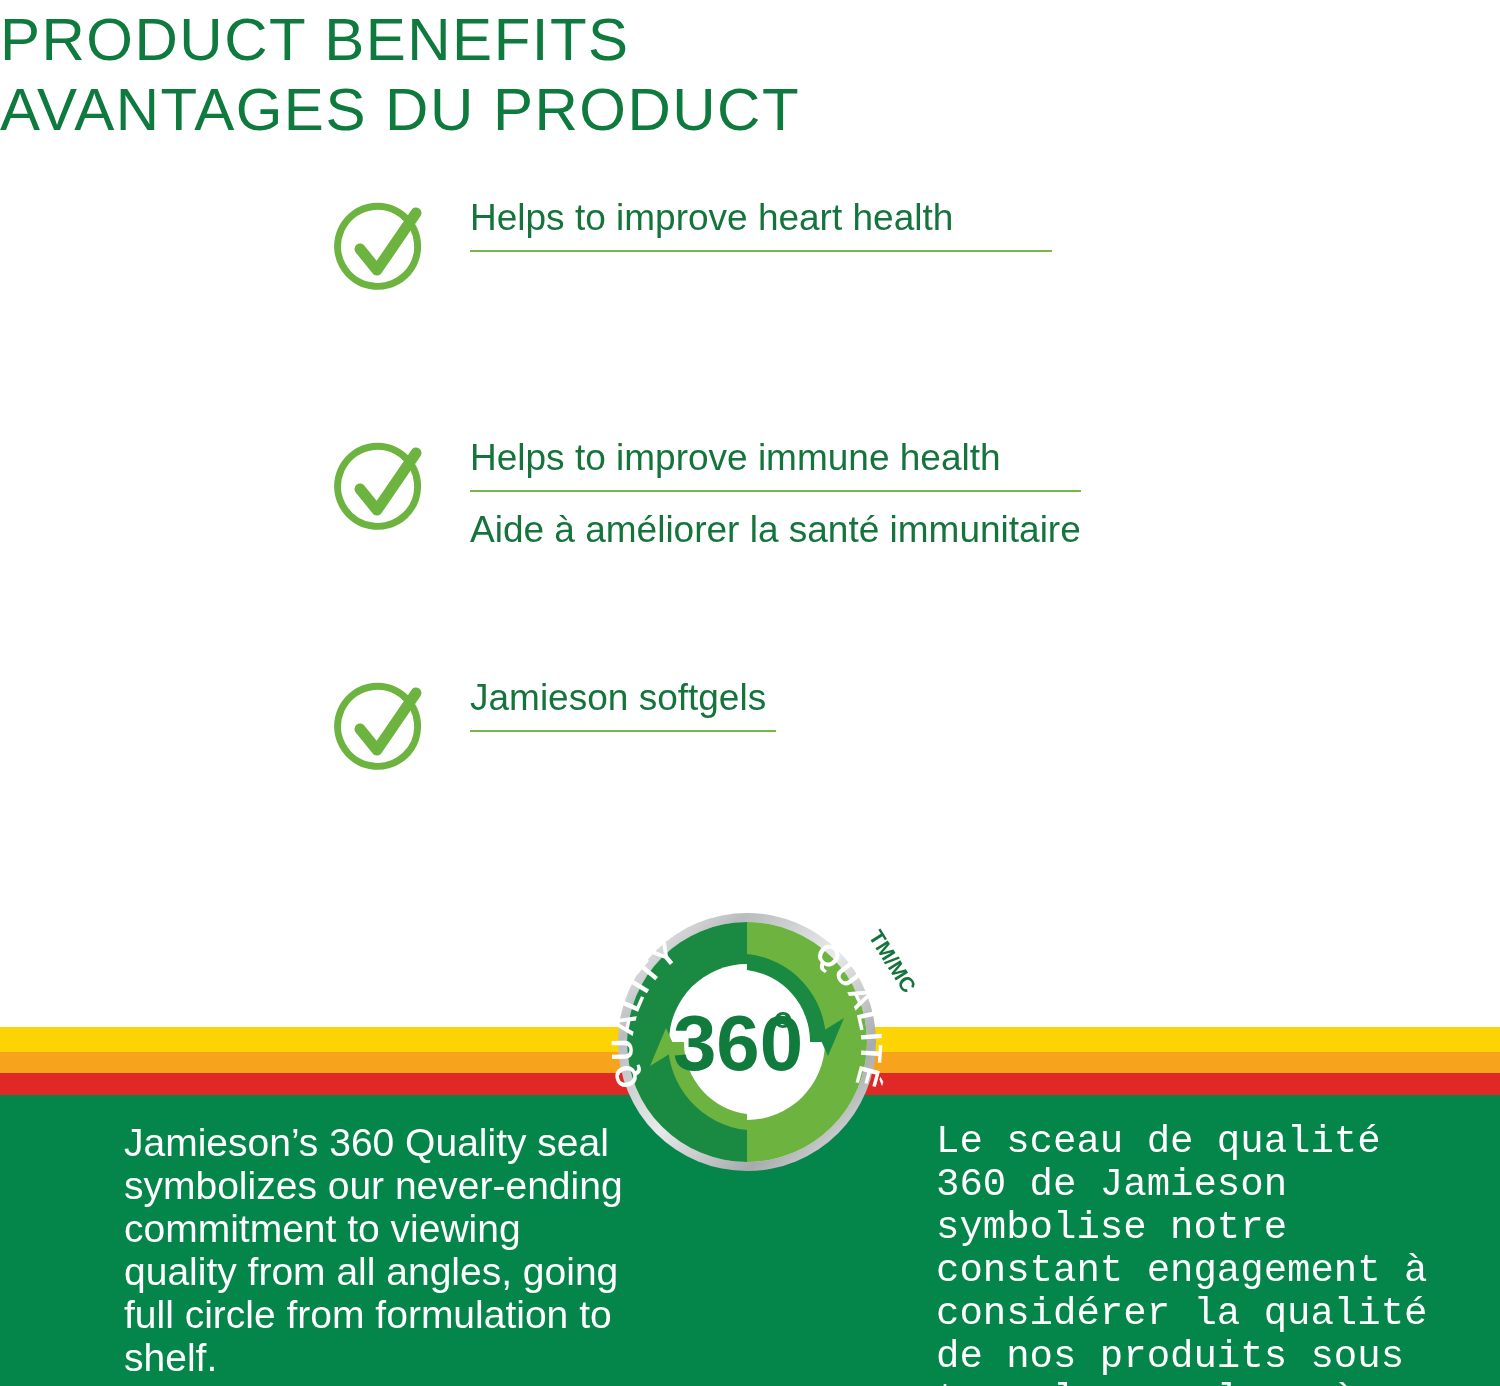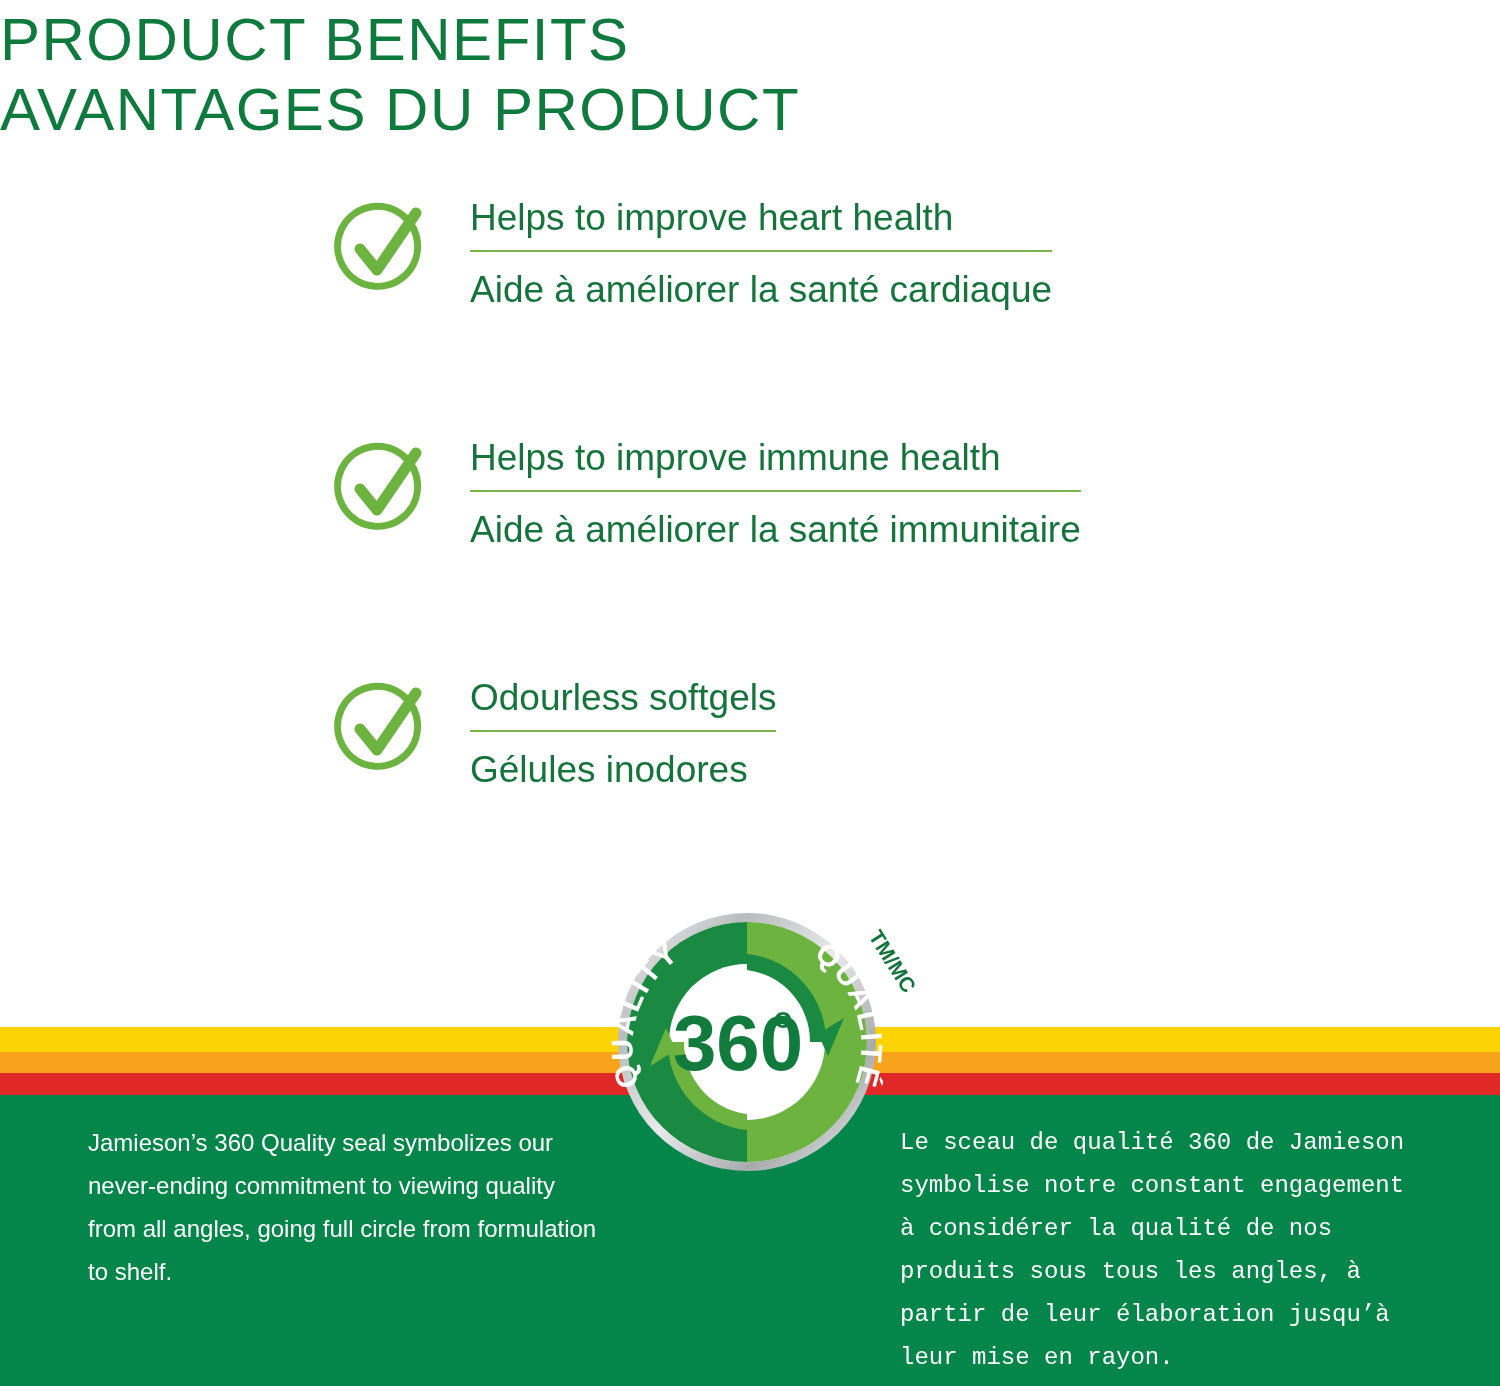--- a/index.html
+++ b/index.html
@@ -97,23 +97,24 @@
     position: absolute;
     left: 0;
     top: 1095px;
     width: 1500px;
     height: 291px;
     background: #04854a;
   }
   .panel-text {
     position: absolute;
     color: #ffffff;
-    font-size: 24px;
+    font-size: 39px;
     line-height: 43px;
     white-space: pre-line;
+    margin-left: 36px;
   }
   .panel-text.left  { left: 88px;  top: 26px;  width: 520px; }
   .panel-text.right { left: 900px; top: 26px;  width: 520px; font-family: Liberation Mono, monospace; }
 
   
   .seal {
     position: absolute;
     left: 596px;
     top: 910px;
     width: 302px;
@@ -136,21 +137,20 @@
     <div class="benefit">
       <div class="check-wrap">
         <svg viewBox="0 0 105 105">
           <path d="M78 22 A40 40 0 1 0 88 52 A40 40 0 0 0 78 22" fill="none" stroke="#6cb33f" stroke-width="7" transform="rotate(-10 52 52)"></path>
           <path d="M30 52 L47 73 L86 16" fill="none" stroke="#6cb33f" stroke-width="11" stroke-linecap="round" stroke-linejoin="round"></path>
         </svg>
       </div>
       <div class="benefit-text">
         <div class="benefit-en">Helps to improve heart health</div>
         <div class="benefit-divider" style="width: 582px;"></div>
-        <div class="benefit-fr">Aide à améliorer la santé cardiaque</div>
       </div>
     </div>
 
     <div class="benefit">
       <div class="check-wrap">
         <svg viewBox="0 0 105 105">
           <path d="M78 22 A40 40 0 1 0 88 52 A40 40 0 0 0 78 22" fill="none" stroke="#6cb33f" stroke-width="7" transform="rotate(-10 52 52)"></path>
           <path d="M30 52 L47 73 L86 16" fill="none" stroke="#6cb33f" stroke-width="11" stroke-linecap="round" stroke-linejoin="round"></path>
         </svg>
       </div>
@@ -162,23 +162,22 @@
     </div>
 
     <div class="benefit">
       <div class="check-wrap">
         <svg viewBox="0 0 105 105">
           <path d="M78 22 A40 40 0 1 0 88 52 A40 40 0 0 0 78 22" fill="none" stroke="#6cb33f" stroke-width="7" transform="rotate(-10 52 52)"></path>
           <path d="M30 52 L47 73 L86 16" fill="none" stroke="#6cb33f" stroke-width="11" stroke-linecap="round" stroke-linejoin="round"></path>
         </svg>
       </div>
       <div class="benefit-text">
-        <div class="benefit-en">Odourless softgels</div>
+        <div class="benefit-en">Jamieson softgels</div>
         <div class="benefit-divider" style="width: 306px;"></div>
-        <div class="benefit-fr">Gélules inodores</div>
       </div>
     </div>
 
   </div>
 
   <div class="stripes">
     <div class="stripe-yellow"></div>
     <div class="stripe-orange"></div>
     <div class="stripe-red"></div>
   </div>

